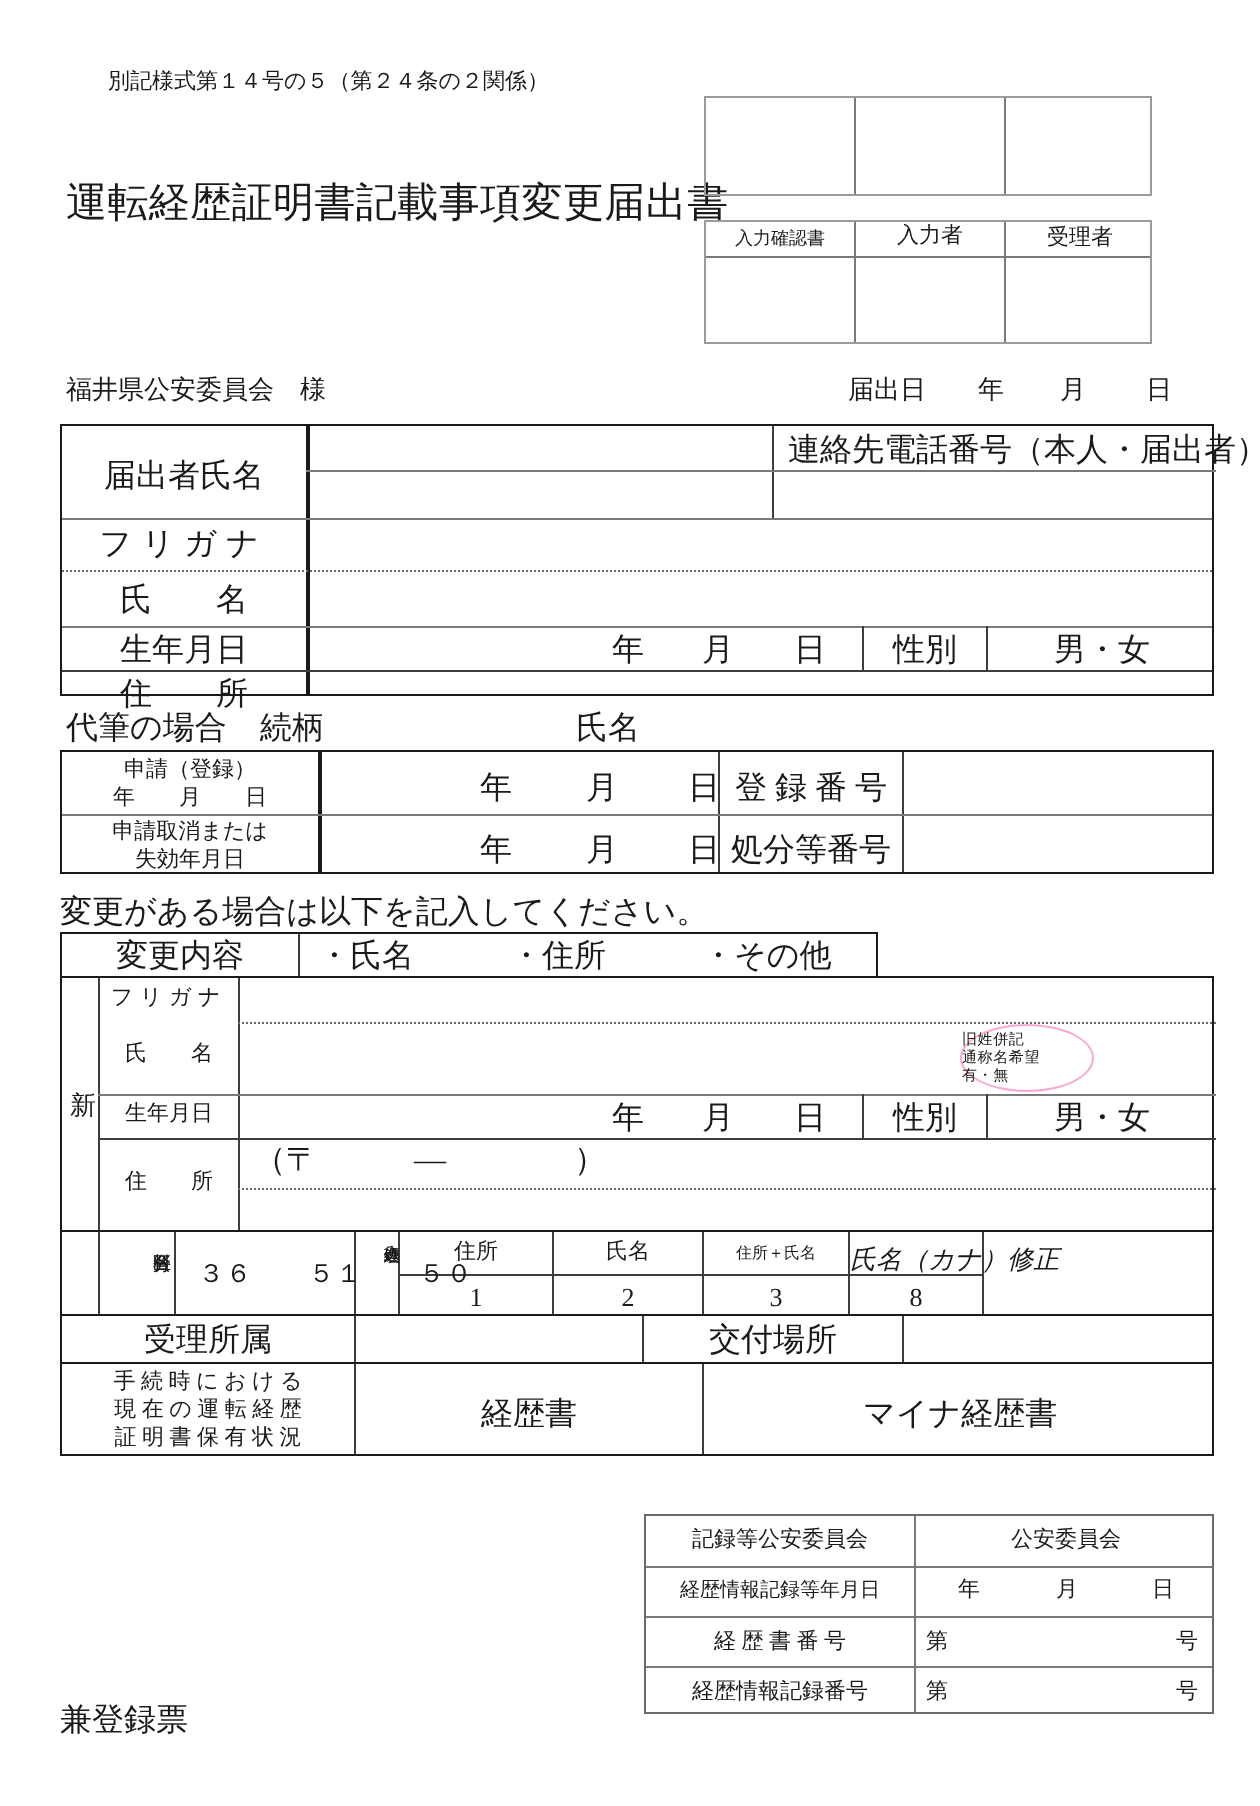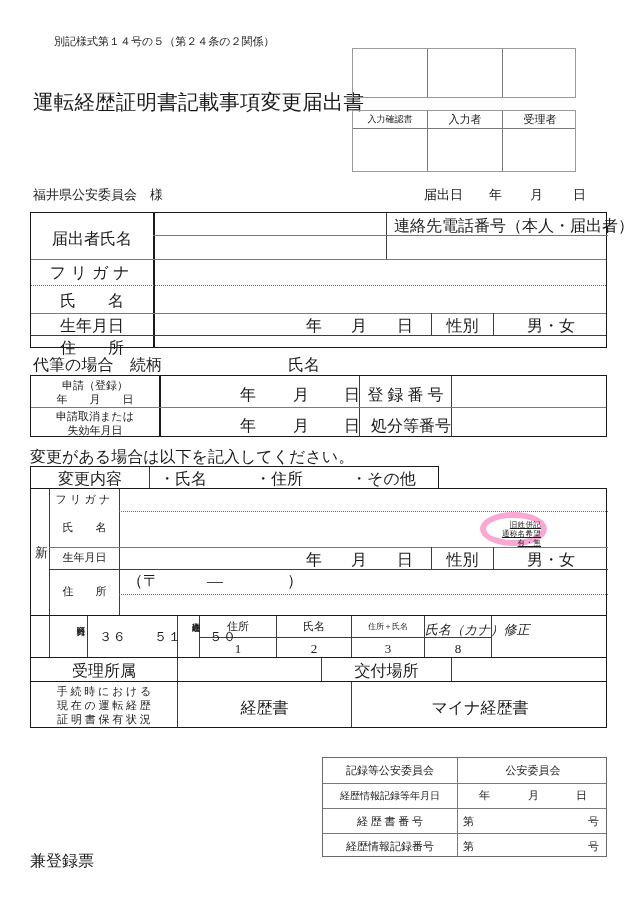--- a/index.html
+++ b/index.html
@@ -22,22 +22,22 @@
   .spaced{letter-spacing:.30em;}
 
   .f9{font-size:9px;}
   .f10{font-size:10px;}
   .f11{font-size:11px;}
   .f12{font-size:16px;}
   .f13{font-size:13px;}
   .f20{font-size:20.5px;}
 
   
-  .oval{position:absolute;box-sizing:border-box;border:6px solid #f9a8d4;
-        border-radius:50%/50%;text-align:right;text-decoration:underline;}
+  .oval{position:absolute;box-sizing:border-box;border:1px solid #f9a8d4;
+        border-radius:50%/50%;text-align:left;}
   .oval span{display:block;line-height:1.18;font-size:7.5px;letter-spacing:.04em;}
 </style>
 </head>
 <body>
 
 <div class="page">
 
   <div class="t f11" style="left:30px;top:36px;margin-left:24px;">別記様式第１４号の５（第２４条の２関係）</div>
 
   <div class="t f20" style="left:33px;top:92px;letter-spacing:.01em;">運転経歴証明書記載事項変更届出書</div>
@@ -48,21 +48,21 @@
     <div class="t f10 ctr" style="left:0;top:19px;width:74px;"></div>
     <div class="t f10 ctr" style="left:75px;top:19px;width:74px;"></div>
     <div class="t f10 ctr" style="left:150px;top:19px;width:74px;"></div>
   </div>
 
   <div class="box" style="left:352px;top:110px;width:224px;height:62px;border:1px solid #9a9a9a;">
     <div class="thin" style="left:74px;top:0;width:1px;height:100%;"></div>
     <div class="thin" style="left:149px;top:0;width:1px;height:100%;"></div>
     <div class="thin" style="left:0;top:17px;width:100%;height:1px;"></div>
     <div class="t f9 ctr" style="left:0;top:4px;width:74px;">入力確認書</div>
-    <div class="t f11 ctr" style="left:75px;top:3px;width:74px;">入力者</div>
+    <div class="t f11 ctr" style="left:75px;top:3px;width:74px;font-family:Liberation Mono, monospace;">入力者</div>
     <div class="t f11 ctr" style="left:150px;top:3px;width:74px;">受理者</div>
     <div class="t f10 ctr" style="left:0;top:36px;width:74px;"></div>
     <div class="t f10 ctr" style="left:75px;top:36px;width:74px;"></div>
     <div class="t f10 ctr" style="left:150px;top:36px;width:74px;"></div>
   </div>
 
   <div class="t f13" style="left:33px;top:188px;">福井県公安委員会</div>
   <div class="t f13" style="left:150px;top:188px;">様</div>
   <div class="t f13" style="left:424px;top:188px;">届出日</div>
   <div class="t f13" style="left:489px;top:188px;">年</div>
@@ -121,21 +121,21 @@
     <div class="t f12" style="left:262px;top:11px;">月</div>
     <div class="t f12" style="left:313px;top:11px;">日</div>
     <div class="t f12 ctr" style="left:329px;top:11px;width:91px;">登 録 番 号</div>
     <div class="t f12" style="left:430px;top:11px;"></div>
 
     <div class="t f11 ctr" style="left:0;top:35px;width:128px;">申請取消または</div>
     <div class="t f11 ctr" style="left:0;top:49px;width:128px;">失効年月日</div>
     <div class="t f12" style="left:209px;top:42px;">年</div>
     <div class="t f12" style="left:262px;top:42px;">月</div>
     <div class="t f12" style="left:313px;top:42px;">日</div>
-    <div class="t f12 ctr" style="left:329px;top:42px;width:91px;text-align:right;">処分等番号</div>
+    <div class="t f12 ctr" style="left:329px;top:42px;width:91px;">処分等番号</div>
     <div class="t f12" style="left:430px;top:42px;"></div>
   </div>
 
   <div class="t f12" style="left:30px;top:449px;">変更がある場合は以下を記入してください。</div>
 
   <div class="box" style="left:30px;top:466px;width:409px;height:22px;border:1.6px solid #1a1a1a;border-bottom:none;">
     <div class="mid" style="left:118px;top:0;width:1px;height:100%;"></div>
     <div class="t f12 ctr" style="left:0;top:4px;width:118px;">変更内容</div>
     <div class="t f12" style="left:128px;top:4px;">・氏名　　　・住所　　　・その他</div>
   </div>

